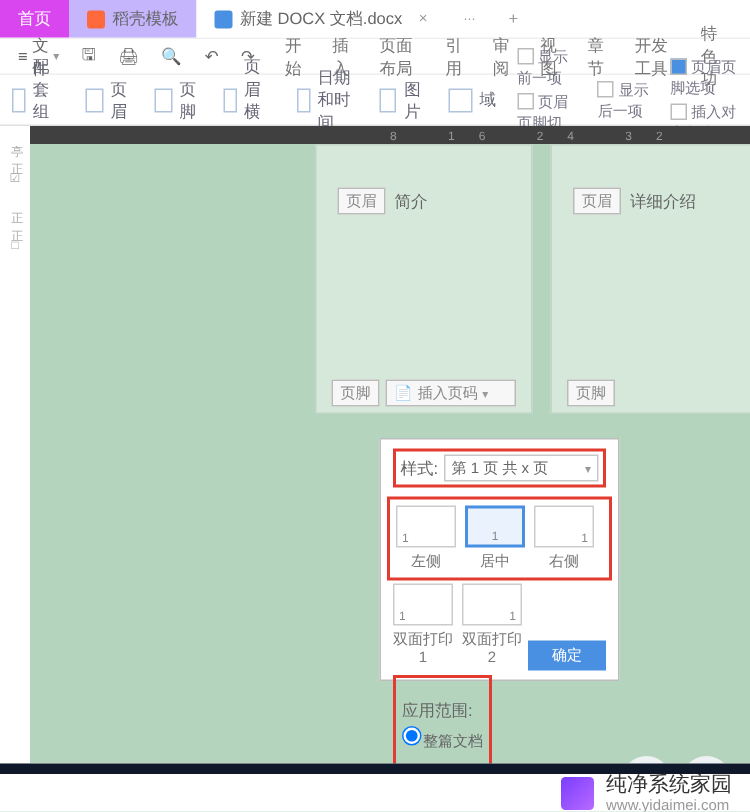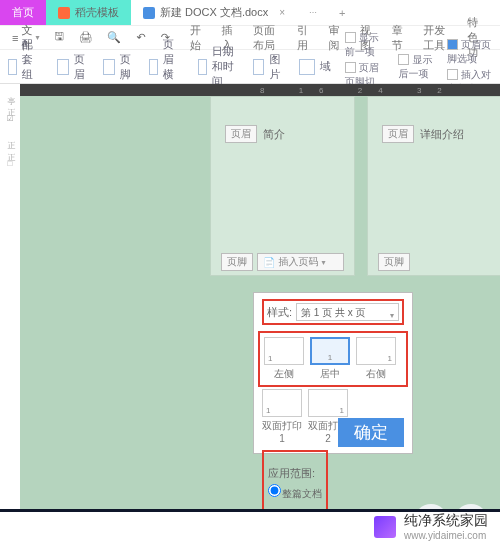--- a/index.html
+++ b/index.html
@@ -1,20 +1,20 @@
 <!DOCTYPE html>
 <html><head>
 <meta charset="utf-8">
 <style>
 *{box-sizing:border-box;margin:0;padding:0;font-family:"Microsoft YaHei",sans-serif}
 body{width:500px;height:541px;background:#fff;overflow:hidden;position:relative;font-size:11px;color:#555}
 .titlebar{height:26px;background:#fff;display:flex;align-items:stretch;border-bottom:1px solid #eee}
 .tab{display:flex;align-items:center;padding:0 12px;gap:5px;font-size:11px}
 .tab.home{background:#d946ef;color:#fff}
-.tab.ico{background:#5eead4;color:#666}
+.tab.ico{background:#c4b5fd;color:#666}
 .tab.active{background:#fff;color:#666}
 .tab-close{margin-left:6px;color:#999;font-size:10px}
 .tab-add{display:flex;align-items:center;padding:0 10px;color:#999}
 .menubar{height:24px;background:#fff;display:flex;align-items:center;gap:3px;padding:0 6px;border-bottom:1px solid #eee}
 .menubtn{padding:3px 6px;color:#666;font-size:11px;display:flex;align-items:center;gap:3px}
 .spacer{flex:1}
 .mtab{padding:3px 8px;color:#777;font-size:11px}
 .ribbon{height:34px;background:#fff;display:flex;align-items:center;gap:14px;padding:0 8px;border-bottom:1px solid #e0e0e0}
 .rgrp{display:flex;align-items:center;gap:5px;font-size:11px;color:#667}
 .rico{width:16px;height:16px;border:1px solid #b0c4de;background:#fff}
@@ -26,36 +26,36 @@
 .pages{position:absolute;top:12px;left:210px;display:flex;gap:12px}
 .page{width:145px;height:180px;background:#d5e8da;border:1px solid #c0d5c5;position:relative}
 .pghdr{position:absolute;top:28px;left:14px;display:flex;align-items:center;gap:6px;font-size:11px;color:#666}
 .pghdr .lab{border:1px solid #bbb;background:#f7f7f7;padding:1px 5px;font-size:10px;color:#888}
 .pgftr{position:absolute;bottom:4px;left:10px;right:10px;display:flex;align-items:center;gap:4px}
 .pgftr .lab{border:1px solid #bbb;background:#f7f7f7;padding:1px 5px;font-size:10px;color:#888}
 .inpn{flex:1;border:1px solid #bbb;background:#f7f7f7;padding:1px 5px;font-size:10px;color:#888;display:flex;align-items:center;gap:3px}
 .popup{position:absolute;top:292px;left:253px;width:160px;height:162px;background:#fff;border:1px solid #bcbcbc;padding:6px 8px;font-size:11px;color:#666}
 .redbox{border:2px solid #e33b2f}
 .poprow{display:flex;align-items:center;gap:4px;margin-bottom:6px}
-.sel{flex:1;border:1px solid #c8c8c8;height:18px;display:flex;align-items:flex-end;padding:0 4px;font-size:10px;color:#666}
+.sel{flex:1;border:1px solid #c8c8c8;height:18px;display:flex;align-items:center;padding:0 4px;font-size:10px;color:#666}
 .posgrid{display:flex;gap:6px;margin-bottom:2px;margin-top:2px}
 .positem{width:40px;text-align:center}
 .posimg{width:40px;height:28px;border:1px solid #ccc;position:relative;background:#fff}
 .posimg .pn{position:absolute;bottom:1px;font-size:8px;color:#888}
 .posimg.l .pn{left:3px}.posimg.c .pn{left:50%;transform:translateX(-50%)}.posimg.r .pn{right:3px}
 .poslab{font-size:10px;color:#777;margin-top:2px}
 .posgrid .sel-item .posimg{border:2px solid #4a90e2;background:#eaf3fd}
 .posgrid.redwrap{padding:4px;margin-left:-4px;margin-right:-4px}
 .apply{margin-top:4px}
 .radios{display:flex;gap:4px;font-size:10px;color:#666;margin-top:3px;align-items:flex-end}
 .radios input{margin-right:1px}
-.okbtn{position:absolute;right:8px;bottom:6px;background:#4a90e2;color:#fff;padding:3px 16px;font-size:17px}
+.okbtn{position:absolute;right:8px;bottom:6px;background:#4a90e2;color:#fff;padding:3px 16px;font-size:10px}
 .watermark{position:absolute;right:12px;bottom:3px;display:flex;align-items:center;gap:6px}
 .wmcirc{width:34px;height:34px;border-radius:50%;background:#eef2f4;display:flex;align-items:center;justify-content:center;color:#c7cfd4}
-.footer{position:absolute;left:0;right:0;bottom:0;height:32px;background:#fff;border-top:3px solid #0f172a;display:flex;align-items:center;justify-content:flex-end;padding-right:12px;gap:8px}
+.footer{position:absolute;left:0;right:0;bottom:0;height:32px;background:#fff;border-top:7px solid #0f172a;display:flex;align-items:center;justify-content:flex-end;padding-right:12px;gap:8px}
 .ftxt{font-size:14px;color:#333;font-weight:500}
 .furl{font-size:10px;color:#999}
 .logobox{width:22px;height:22px;background:linear-gradient(135deg,#7a3cff,#b86bff);border-radius:3px}
 .caret{font-size:8px;color:#999}
 .oico{width:12px;height:12px;background:#ff6a3d;border-radius:2px;display:inline-block}
 .dico{width:12px;height:12px;background:#4a90e2;border-radius:2px;display:inline-block}
 .ruler-left .vt{writing-mode:vertical-rl;font-size:8px;color:#aaa;margin:6px auto}
 .chk{width:11px;height:11px;border:1px solid #bbb;display:inline-block;margin-right:3px;vertical-align:middle}
 .chk.on{background:#4a90e2}
 </style>

